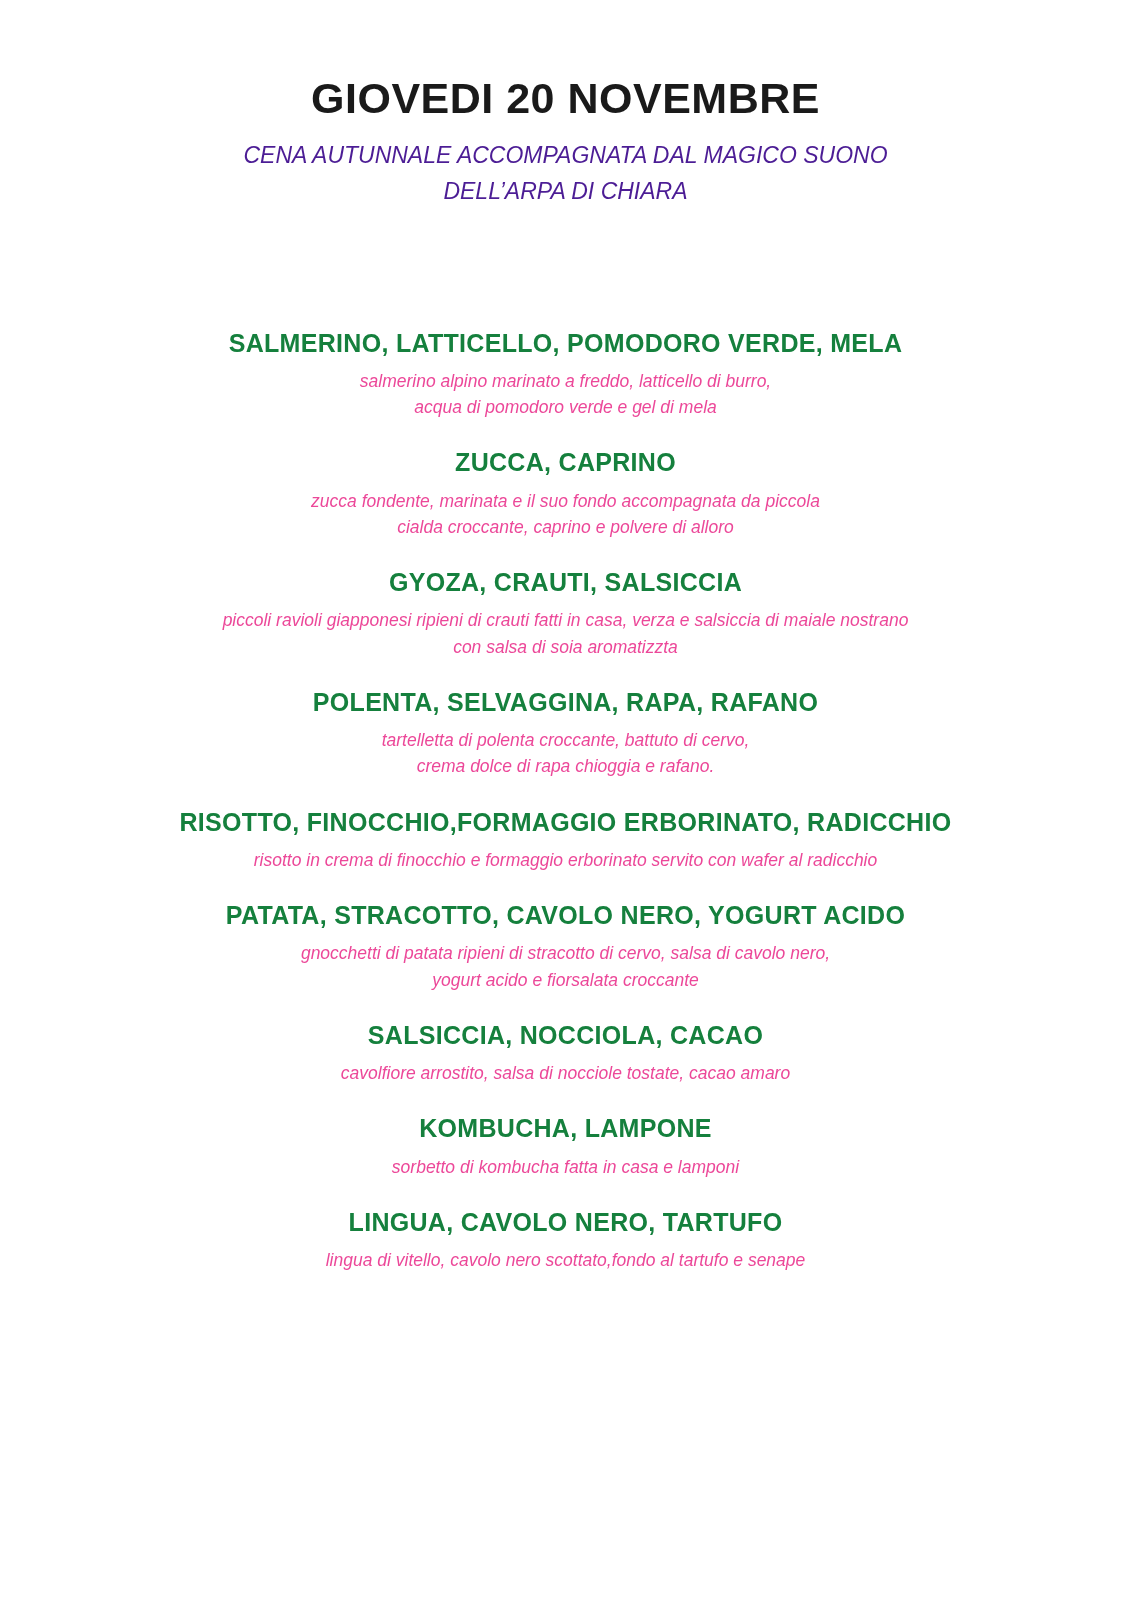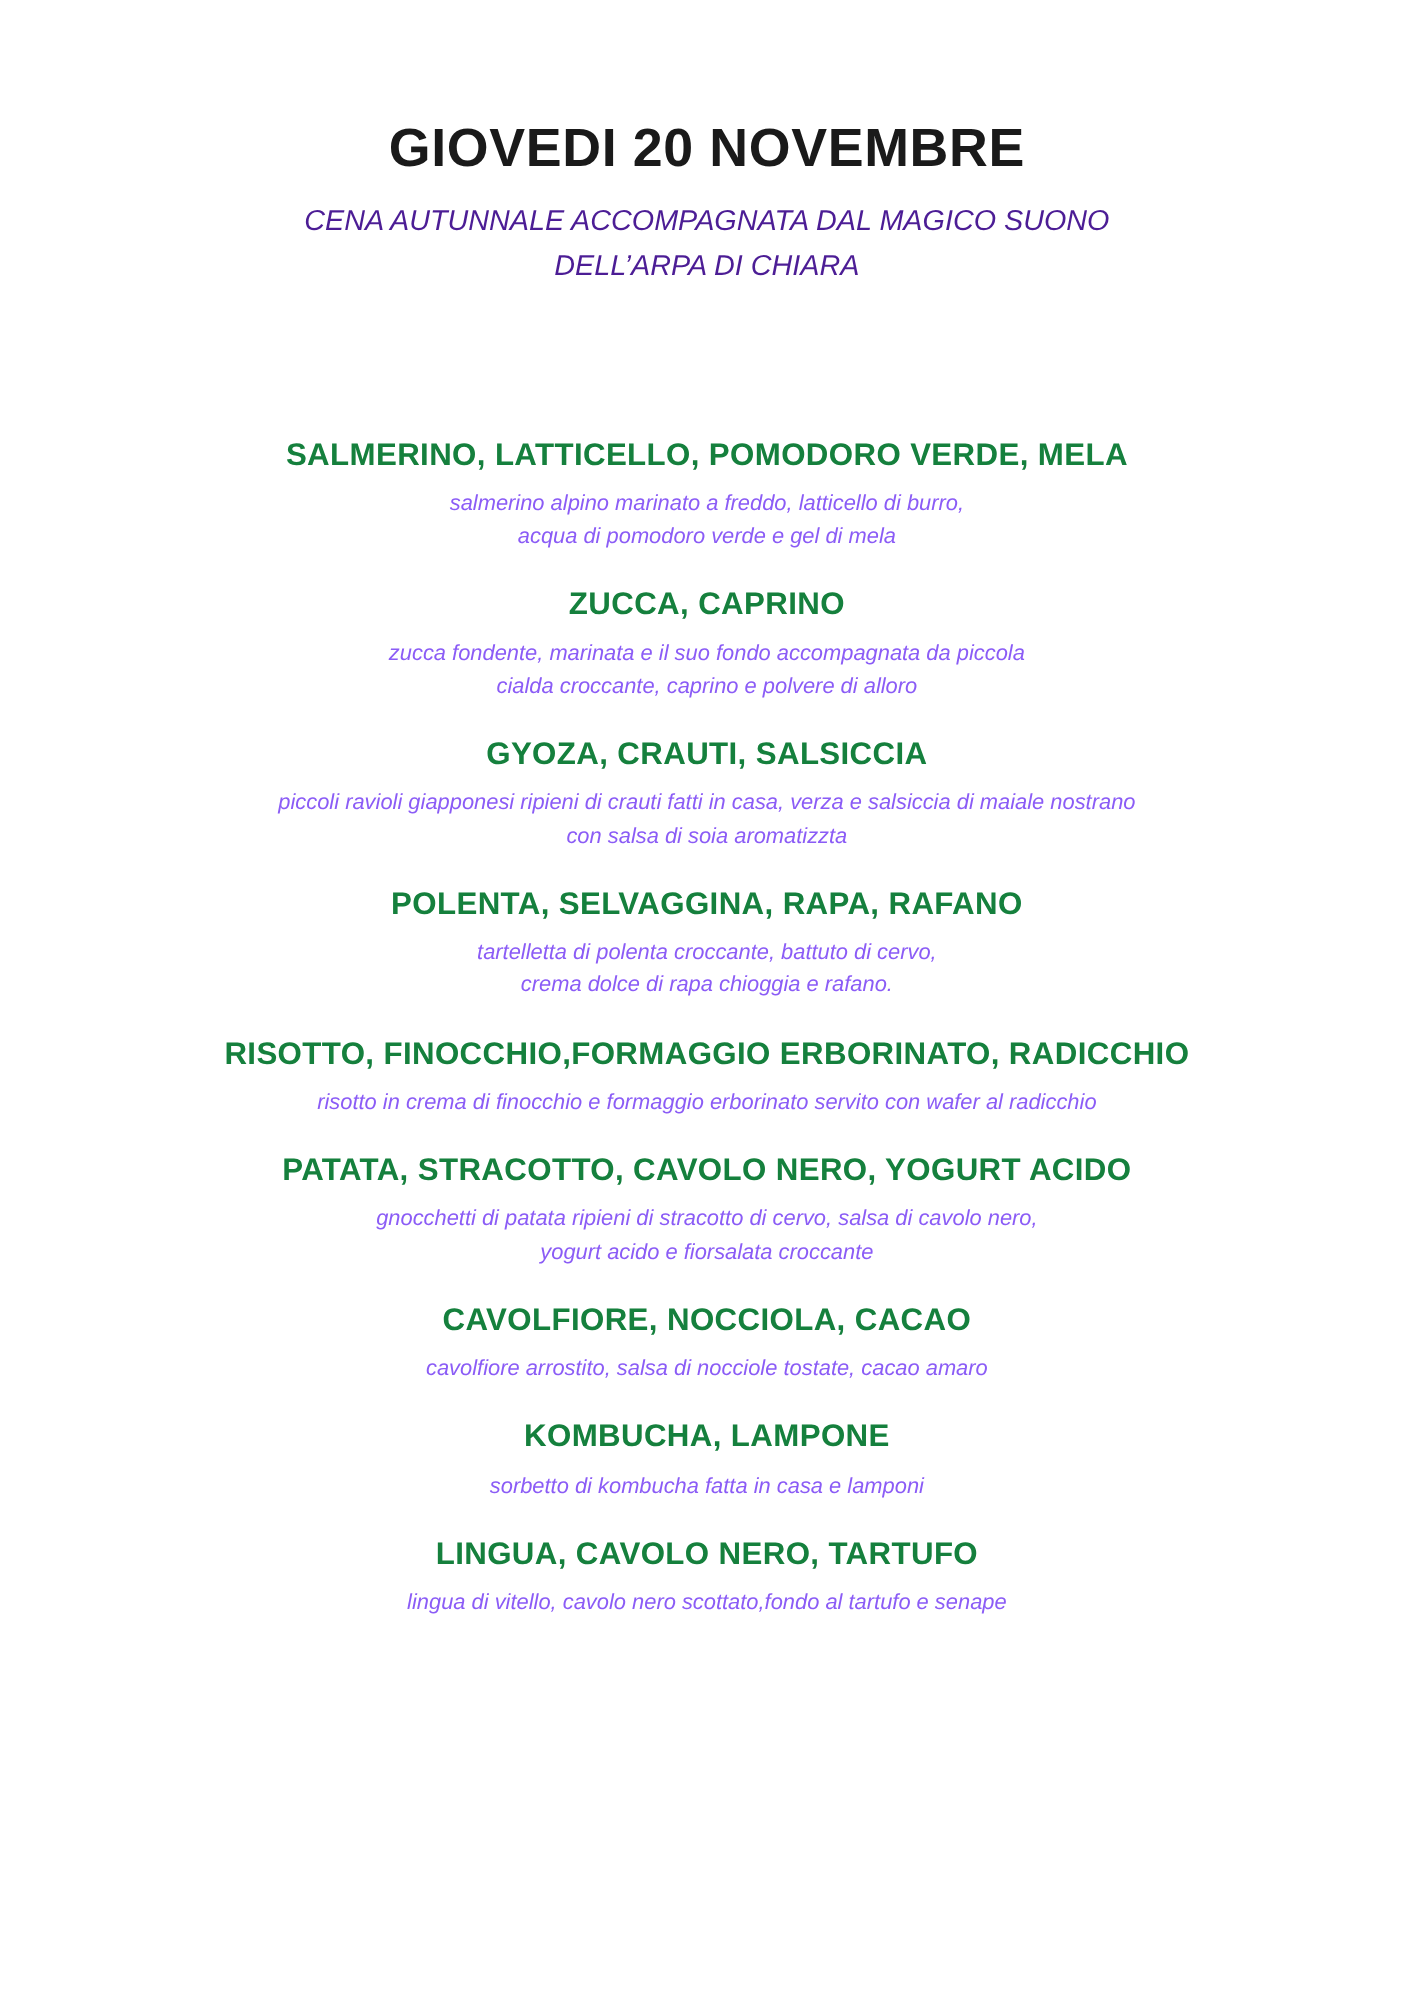--- a/index.html
+++ b/index.html
@@ -11,21 +11,21 @@
     width: 1131px;
     height: 1600px;
     font-family: "Liberation Sans", sans-serif;
     color: #1c1c1c;
     overflow: hidden;
   }
   .page {
     width: 1131px;
     height: 1600px;
     box-sizing: border-box;
-    padding-top: 96px;
+    padding-top: 75px;
     text-align: center;
   }
   .content {
     width: 960px;
     margin: 0 auto;
   }
   .menu-title {
     font-size: 43px;
     font-weight: 700;
     letter-spacing: 0.5px;
@@ -49,21 +49,21 @@
     font-size: 25px;
     font-weight: 700;
     letter-spacing: 0.3px;
     color: #15803d;
     margin: 0 0 9px 0;
     line-height: 1.25;
   }
   .course-desc {
     font-size: 17.5px;
     font-style: italic;
-    color: #8b5cf6;
+    color: #ec4899;
     line-height: 1.5;
     margin: 0;
     white-space: pre-line;
   }
 </style>
 </head>
 <body>
 
 <div class="page">
   <div class="content">
@@ -106,21 +106,21 @@
         <p class="course-desc">risotto in crema di finocchio e formaggio erborinato servito con wafer al radicchio</p>
       </section>
 
       <section class="course">
         <h2 class="course-name">PATATA, STRACOTTO, CAVOLO NERO, YOGURT ACIDO</h2>
         <p class="course-desc">gnocchetti di patata ripieni di stracotto di cervo, salsa di cavolo nero,
 yogurt acido e fiorsalata croccante</p>
       </section>
 
       <section class="course">
-        <h2 class="course-name">CAVOLFIORE, NOCCIOLA, CACAO</h2>
+        <h2 class="course-name">SALSICCIA, NOCCIOLA, CACAO</h2>
         <p class="course-desc">cavolfiore arrostito, salsa di nocciole tostate, cacao amaro</p>
       </section>
 
       <section class="course">
         <h2 class="course-name">KOMBUCHA, LAMPONE</h2>
         <p class="course-desc">sorbetto di kombucha fatta in casa e lamponi</p>
       </section>
 
       <section class="course">
         <h2 class="course-name">LINGUA, CAVOLO NERO, TARTUFO</h2>

